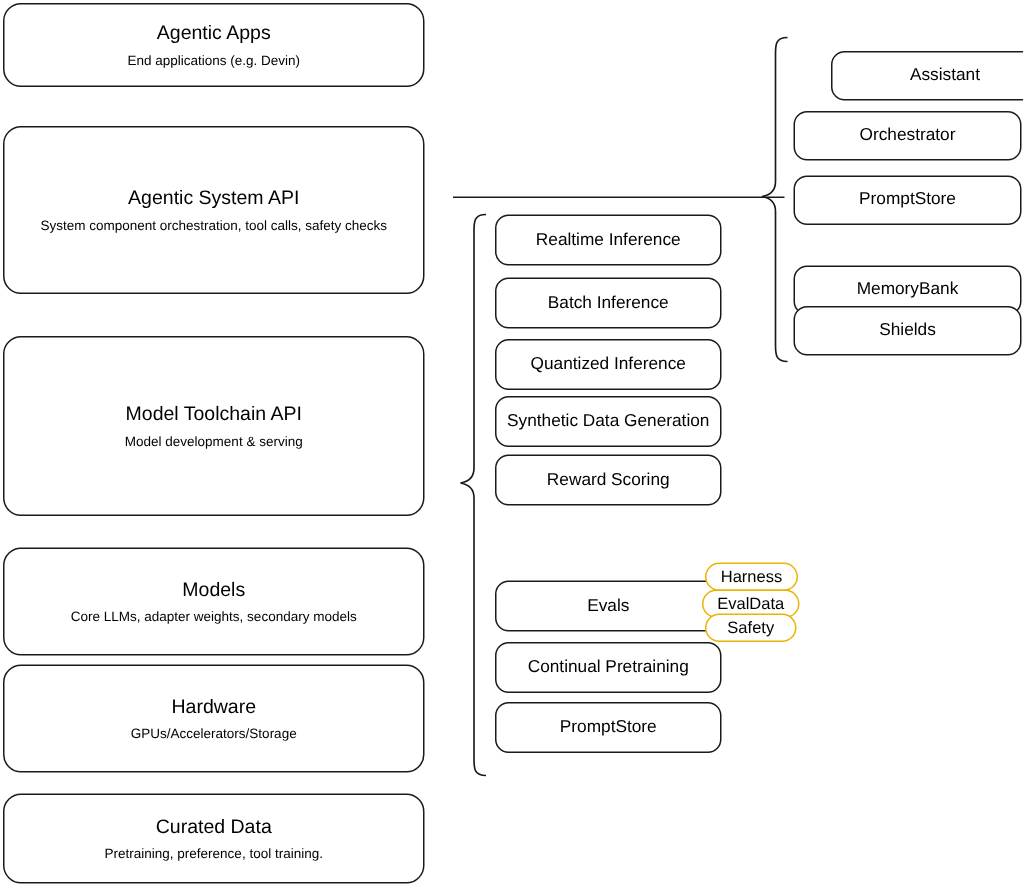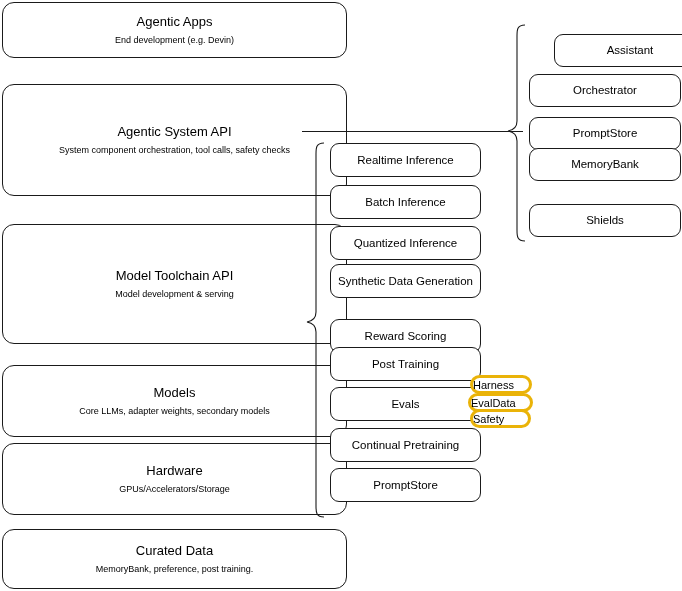--- a/index.html
+++ b/index.html
@@ -35,21 +35,21 @@
     flex-direction: column;
     align-items: center;
     justify-content: center;
     text-align: center;
     line-height: 1.25;
   }
 
   
   .layer-box {
     left: 2px;
-    width: 345px;
+    width: 281px;
     border-radius: 12px;
   }
   .layer-title {
     font-size: 13px;
     color: #000;
     white-space: nowrap;
   }
   .layer-sub {
     font-size: 9px;
     color: #000;
@@ -78,27 +78,27 @@
   }
   .comp-label {
     font-size: 11.5px;
     white-space: nowrap;
   }
 
   
   .pill {
     position: absolute;
     box-sizing: border-box;
-    border: 3px solid #eab308;
+    border: 1px solid #eab308;
     border-radius: 11px;
     background: #ffffff;
     height: 19px;
     display: flex;
     align-items: center;
-    justify-content: flex-start;
+    justify-content: center;
     font-size: 11px;
     white-space: nowrap;
     z-index: 5;
   }
 
   
   .connector {
     position: absolute;
     background: #1a1a1a;
     height: 1px;
@@ -115,21 +115,21 @@
     stroke-width: 1.1;
   }
 </style>
 </head>
 <body>
 
 <div id="canvas">
 
   <div class="box layer-box" style="top:2px;height:56px;">
     <div class="layer-title">Agentic Apps</div>
-    <div class="layer-sub">End development (e.g. Devin)</div>
+    <div class="layer-sub">End applications (e.g. Devin)</div>
   </div>
 
   <div class="box layer-box" style="top:84px;height:112px;">
     <div class="layer-title">Agentic System API</div>
     <div class="layer-sub">System component orchestration, tool calls, safety checks</div>
   </div>
 
   <div class="box layer-box" style="top:224px;height:120px;">
     <div class="layer-title">Model Toolchain API</div>
     <div class="layer-sub">Model development &amp; serving</div>
@@ -140,21 +140,21 @@
     <div class="layer-sub">Core LLMs, adapter weights, secondary models</div>
   </div>
 
   <div class="box layer-box" style="top:443px;height:72px;text-align:center;">
     <div class="layer-title">Hardware</div>
     <div class="layer-sub">GPUs/Accelerators/Storage</div>
   </div>
 
   <div class="box layer-box" style="top:529px;height:60px;">
     <div class="layer-title">Curated Data</div>
-    <div class="layer-sub">MemoryBank, preference, post training.</div>
+    <div class="layer-sub">Pretraining, preference, tool training.</div>
   </div>
 
   <div class="connector" style="left:302px;top:131px;width:221px;"></div>
 
   <svg class="brace-svg" style="left:303px;top:140px;width:22px;height:382px;" viewBox="0 0 22 382">
     <path d="M 21 3
              C 13 3, 13 8, 13 14
              L 13 172
              C 13 178, 10 181, 4 182
              C 10 183, 13 186, 13 192
@@ -181,27 +181,24 @@
   </div>
 
   <div class="box cap-box" style="top:226px;">
     <div class="cap-label">Quantized Inference</div>
   </div>
 
   <div class="box cap-box" style="top:264px;">
     <div class="cap-label">Synthetic Data Generation</div>
   </div>
 
-  <div class="box cap-box" style="top:319px;">
+  <div class="box cap-box" style="top:303px;">
     <div class="cap-label">Reward Scoring</div>
   </div>
 
-  <div class="box cap-box" style="top:347px;">
-    <div class="cap-label">Post Training</div>
-  </div>
 
   <div class="box cap-box" style="top:387px;">
     <div class="cap-label">Evals</div>
   </div>
 
   <div class="box cap-box" style="top:428px;">
     <div class="cap-label">Continual Pretraining</div>
   </div>
 
   <div class="box cap-box" style="top:468px;">
@@ -225,21 +222,21 @@
   </div>
 
   <div class="box comp-box" style="top:74px;">
     <div class="comp-label">Orchestrator</div>
   </div>
 
   <div class="box comp-box" style="top:117px;">
     <div class="comp-label">PromptStore</div>
   </div>
 
-  <div class="box comp-box" style="top:148px;">
+  <div class="box comp-box" style="top:177px;">
     <div class="comp-label">MemoryBank</div>
   </div>
 
   <div class="box comp-box" style="top:204px;">
     <div class="comp-label">Shields</div>
   </div>
 
 </div>
 
 </body></html>

